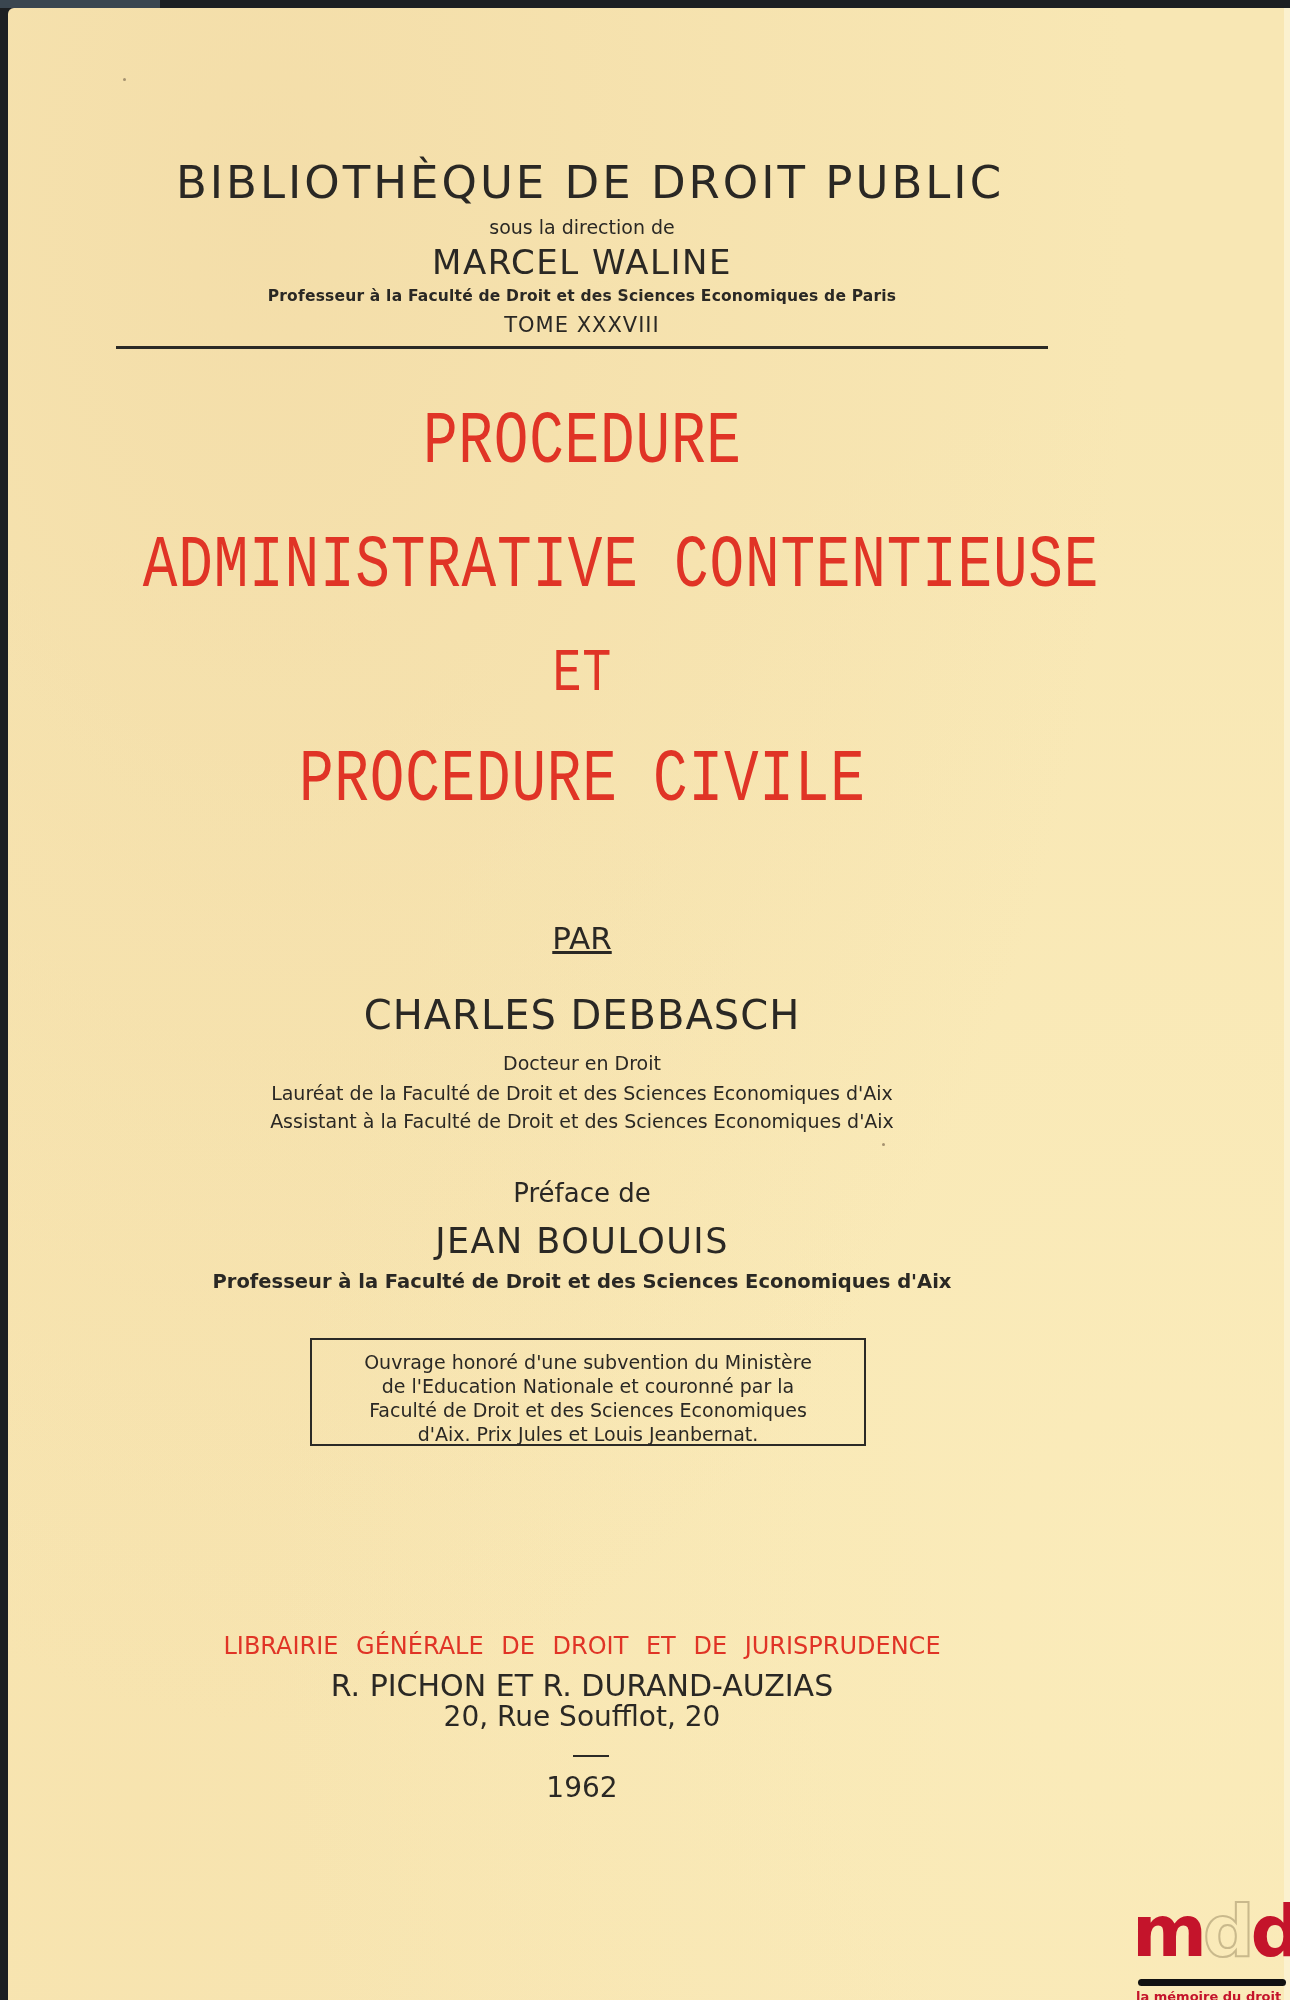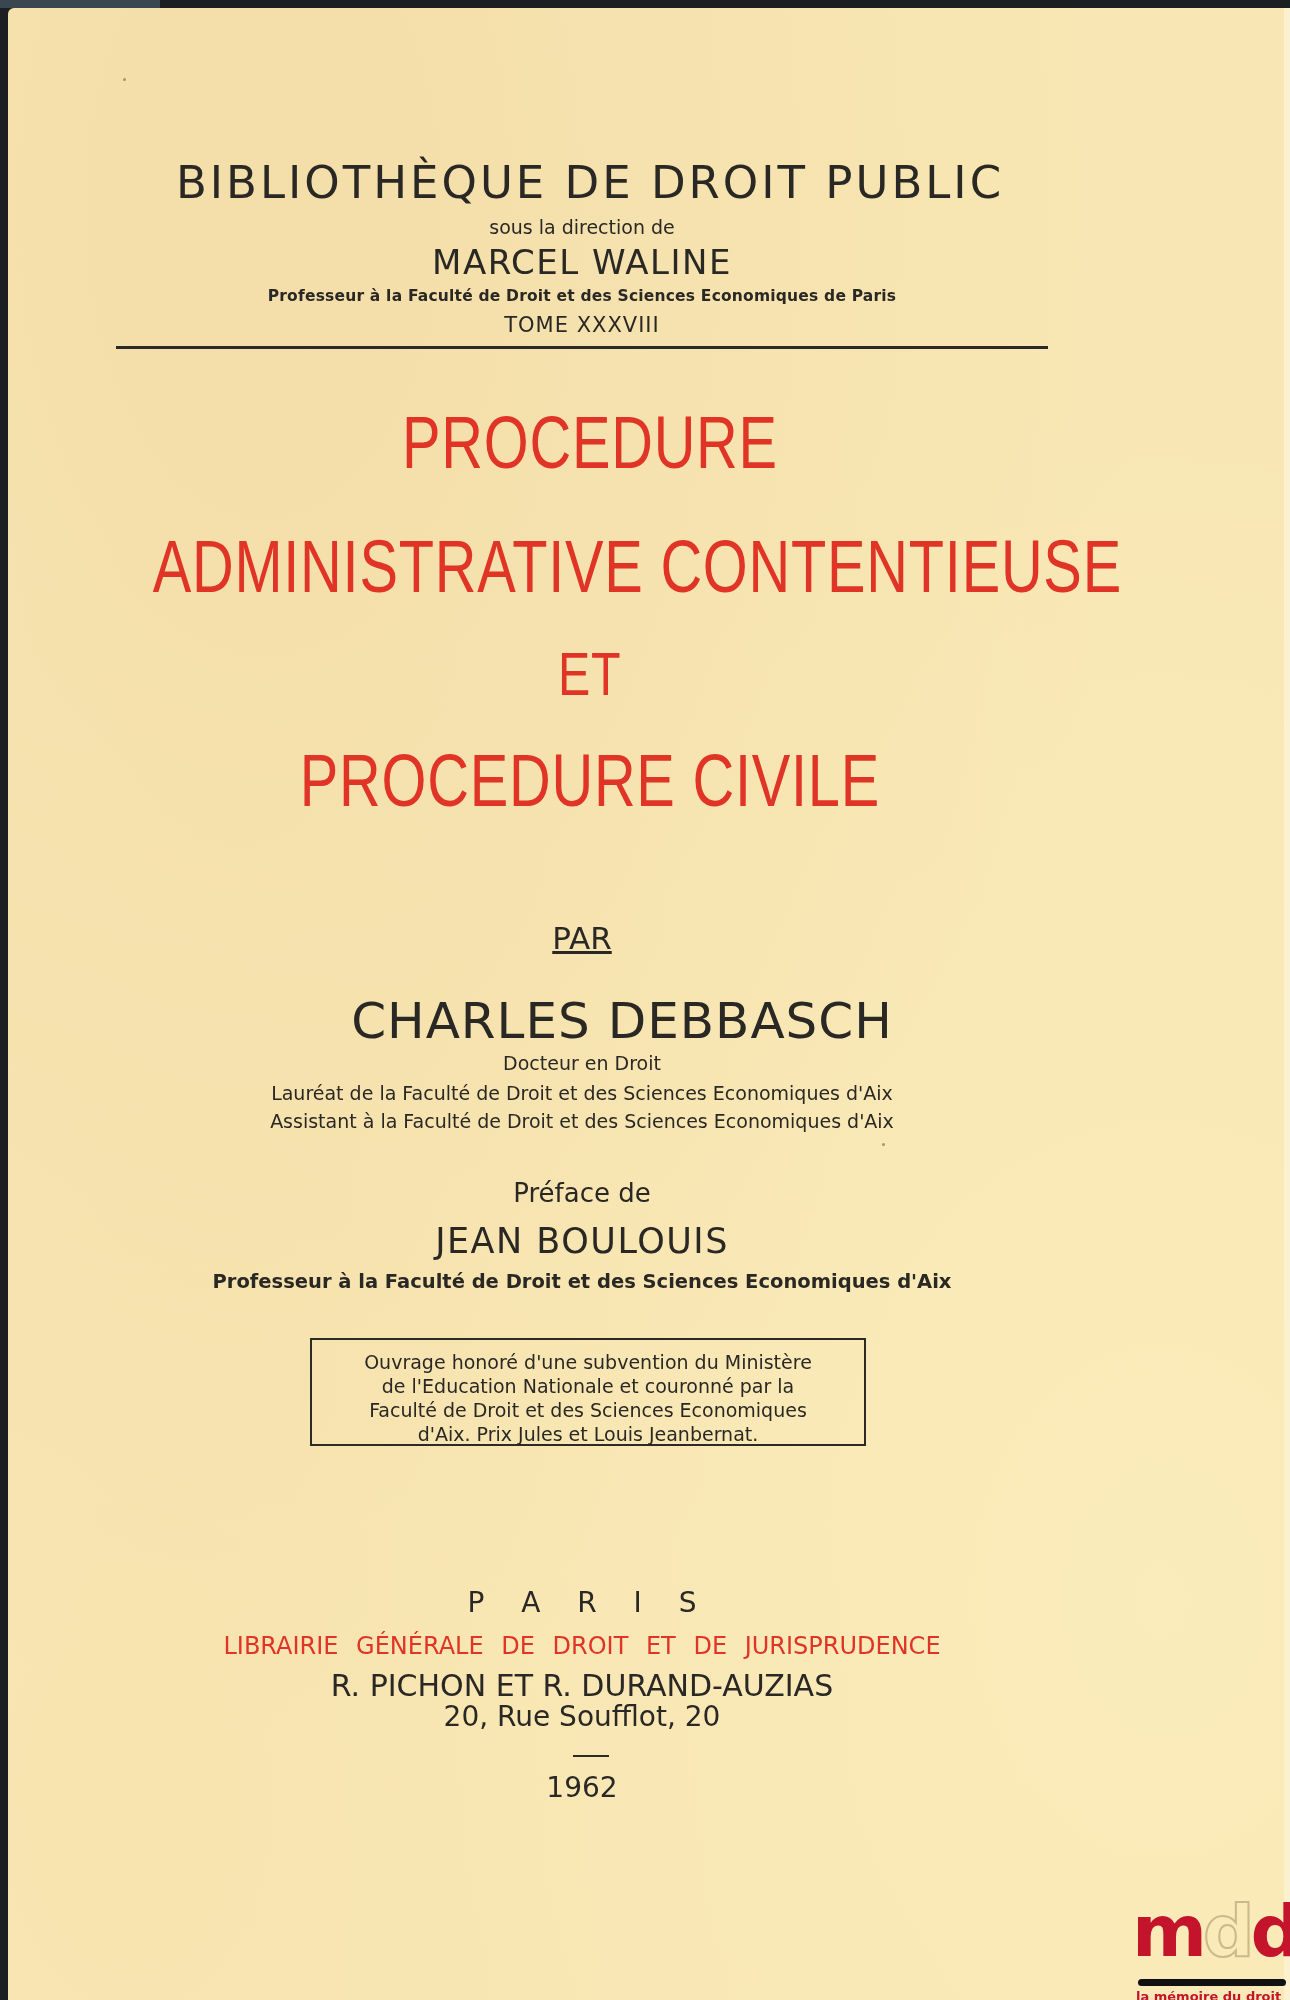--- a/index.html
+++ b/index.html
@@ -29,23 +29,23 @@
     }
     .red { color: #e03426; }
     .series-title { top: 148px; font-size: 45px; letter-spacing: 3px; font-weight: normal; padding-left: 8px; }
     .small { font-size: 19px; }
     .tiny-bold { font-size: 15.5px; font-weight: bold; letter-spacing: 0.2px; }
     .mid { font-size: 33px; letter-spacing: 1.5px; }
     .rule {
       position: absolute; left: 108px; top: 338px; width: 932px; height: 3px; background: #2b2a26;
     }
     .title-big {
-      font-family: Liberation Sans, sans-serif;
+      font-family: Liberation Mono, monospace;
       font-stretch: condensed;
-      font-size: 74px; letter-spacing: 1px; transform-origin: center; padding-left: 8px; 
+      font-size: 74px; letter-spacing: 1px; transform-origin: center; 
     }
     .title-big span { display: inline-block; transform: scaleX(0.78); transform-origin: center; }
     .box {
       position: absolute; left: 302px; top: 1330px; width: 556px; height: 108px;
       border: 2.5px solid #2b2a26; box-sizing: border-box;
     }
     .box-text {
       position: absolute; left: 0; top: 10px; width: 100%; text-align: center;
       font-size: 19px; line-height: 24px; color: #2a2824;
     }
@@ -81,39 +81,38 @@
   <div class="line tiny-bold" style="top:279px">Professeur à la Faculté de Droit et des Sciences Economiques de Paris</div>
   <div class="line small" style="top:305px; font-size:21px; letter-spacing:1px;">TOME XXXVIII</div>
   <div class="rule"></div>
 
   <div class="line red title-big" style="top:392px"><span>PROCEDURE</span></div>
   <div class="line red title-big" style="top:516px"><span>ADMINISTRATIVE CONTENTIEUSE</span></div>
   <div class="line red title-big" style="top:630px; font-size:62px;"><span>ET</span></div>
   <div class="line red title-big" style="top:730px"><span>PROCEDURE CIVILE</span></div>
 
   <div class="line" style="top:912px; font-size:31px;text-decoration:underline;">PAR</div>
-  <div class="line mid" style="top:984px; font-size:50px; letter-spacing:1px;padding-left:40px;">CHARLES DEBBASCH</div>
+  <div class="line mid" style="top:984px; font-size:40px; letter-spacing:1px;">CHARLES DEBBASCH</div>
   <div class="line small" style="top:1044px">Docteur en Droit</div>
   <div class="line small" style="top:1074px">Lauréat de la Faculté de Droit et des Sciences Economiques d'Aix</div>
   <div class="line small" style="top:1102px">Assistant à la Faculté de Droit et des Sciences Economiques d'Aix</div>
 
   <div class="line" style="top:1170px; font-size:26px;">Préface de</div>
   <div class="line mid" style="top:1213px; font-size:35px;">JEAN BOULOUIS</div>
   <div class="line small" style="top:1262px; font-size:19.5px; font-weight:bold;">Professeur à la Faculté de Droit et des Sciences Economiques d'Aix</div>
 
   <div class="box">
     <div class="box-text">
       <div>Ouvrage honoré d'une subvention du Ministère</div>
       <div>de l'Education Nationale et couronné par la</div>
       <div>Faculté de Droit et des Sciences Economiques</div>
       <div>d'Aix. Prix Jules et Louis Jeanbernat.</div>
     </div>
   </div>
 
-  <div class="line" style="top:1578px; font-size:28px; word-spacing:28px;">P A R I S</div>
   <div class="line red" style="top:1624px; font-size:24px; word-spacing:10px;">LIBRAIRIE GÉNÉRALE DE DROIT ET DE JURISPRUDENCE</div>
   <div class="line" style="top:1660px; font-size:30px;">R. PICHON ET R. DURAND-AUZIAS</div>
   <div class="line" style="top:1692px; font-size:28px;">20, Rue Soufflot, 20</div>
   <div class="dash"></div>
   <div class="line" style="top:1763px; font-size:28px;">1962</div>
 </div>
 
 <div class="logo">
   <div class="logo-letters">
     <span>m</span><span class="hollow">d</span><span>d</span>

